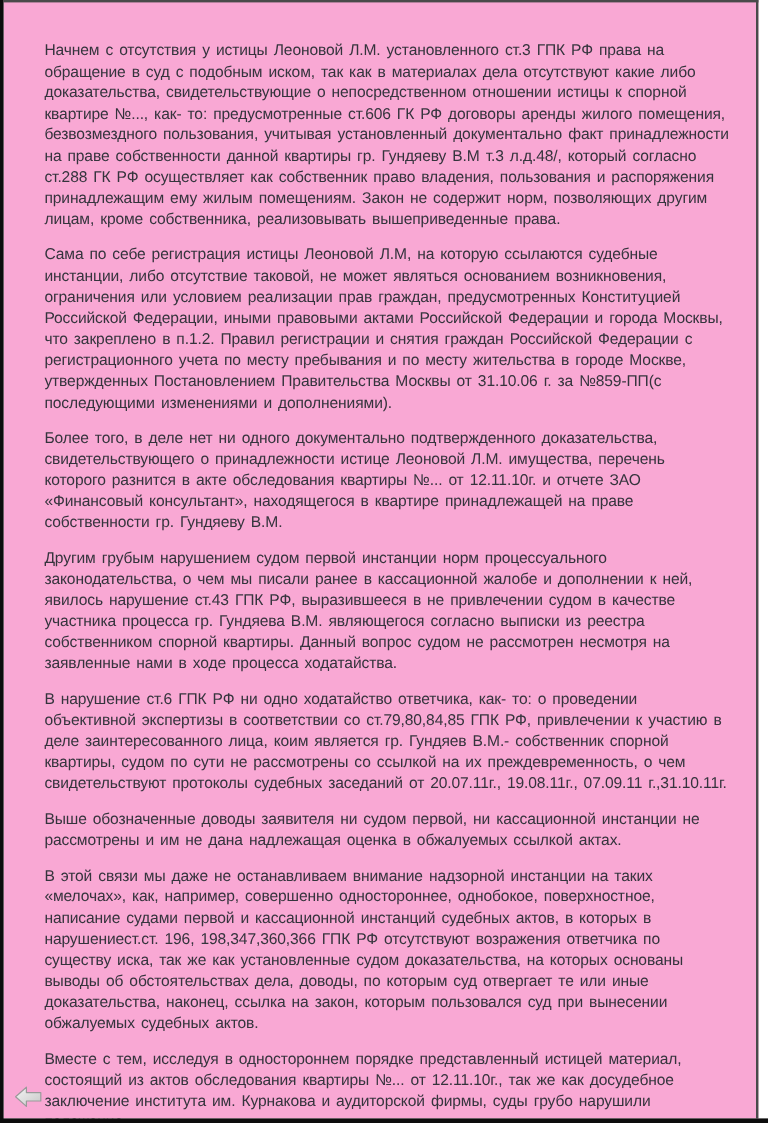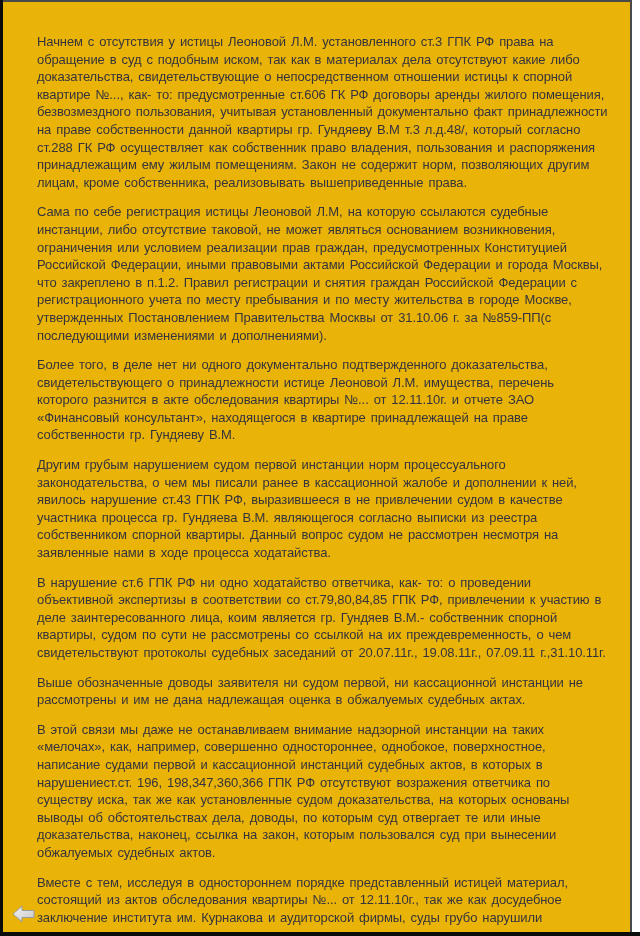--- a/index.html
+++ b/index.html
@@ -26,21 +26,21 @@
     position: absolute;
     left: 0; bottom: 0;
     width: 100%; height: 4px;
     background: #0c0c0c;
     z-index: 3;
   }
   .page {
     position: absolute;
     left: 3px; top: 0;
     right: 8px; bottom: 4px;
-    background: #eab308;
+    background: #f9a8d4;
     border-top: 2px solid #4a4a4a;
     border-right: 2px solid #4a4a4a;
   }
   .doc-text {
     position: absolute;
     left: 34px;
     top: 31px;
     right: 20px;
     color: #35343d;
     font-size: 13px;
@@ -69,21 +69,21 @@
   <div class="left-edge"></div>
   <div class="bottom-edge"></div>
 
   <div class="page">
     <div class="doc-text">
       <p>Начнем с отсутствия у истицы Леоновой Л.М. установленного ст.3 ГПК РФ права на обращение в суд с подобным иском, так как в материалах дела отсутствуют какие либо доказательства, свидетельствующие о непосредственном отношении истицы к спорной квартире №..., как- то: предусмотренные ст.606 ГК РФ договоры аренды жилого помещения, безвозмездного пользования, учитывая установленный документально факт принадлежности на праве собственности данной квартиры гр. Гундяеву В.М т.3 л.д.48/, который согласно ст.288 ГК РФ осуществляет как собственник право владения, пользования и распоряжения принадлежащим ему жилым помещениям. Закон не содержит норм, позволяющих другим лицам, кроме собственника, реализовывать вышеприведенные права.</p>
       <p>Сама по себе регистрация истицы Леоновой Л.М, на которую ссылаются судебные инстанции, либо отсутствие таковой, не может являться основанием возникновения, ограничения или условием реализации прав граждан, предусмотренных Конституцией Российской Федерации, иными правовыми актами Российской Федерации и города Москвы, что закреплено в п.1.2. Правил регистрации и снятия граждан Российской Федерации с регистрационного учета по месту пребывания и по месту жительства в городе Москве, утвержденных Постановлением Правительства Москвы от 31.10.06 г. за №859-ПП(с последующими изменениями и дополнениями).</p>
       <p>Более того, в деле нет ни одного документально подтвержденного доказательства, свидетельствующего о принадлежности истице Леоновой Л.М. имущества, перечень которого разнится в акте обследования квартиры №... от 12.11.10г. и отчете ЗАО «Финансовый консультант», находящегося в квартире принадлежащей на праве собственности гр. Гундяеву В.М.</p>
       <p>Другим грубым нарушением судом первой инстанции норм процессуального законодательства, о чем мы писали ранее в кассационной жалобе и дополнении к ней, явилось нарушение ст.43 ГПК РФ, выразившееся в не привлечении судом в качестве участника процесса гр. Гундяева В.М. являющегося согласно выписки из реестра собственником спорной квартиры. Данный вопрос судом не рассмотрен несмотря на заявленные нами в ходе процесса ходатайства.</p>
       <p>В нарушение ст.6 ГПК РФ ни одно ходатайство ответчика, как- то: о проведении объективной экспертизы в соответствии со ст.79,80,84,85 ГПК РФ, привлечении к участию в деле заинтересованного лица, коим является гр. Гундяев В.М.- собственник спорной квартиры, судом по сути не рассмотрены со ссылкой на их преждевременность, о чем свидетельствуют протоколы судебных заседаний от 20.07.11г., 19.08.11г., 07.09.11 г.,31.10.11г.</p>
-      <p>Выше обозначенные доводы заявителя ни судом первой, ни кассационной инстанции не рассмотрены и им не дана надлежащая оценка в обжалуемых судебных актах.</p>
+      <p>Выше обозначенные доводы заявителя ни судом первой, ни кассационной инстанции не рассмотрены и им не дана надлежащая оценка в обжалуемых ссылкой актах.</p>
       <p>В этой связи мы даже не останавливаем внимание надзорной инстанции на таких «мелочах», как, например, совершенно одностороннее, однобокое, поверхностное, написание судами первой и кассационной инстанций судебных актов, в которых в нарушениест.ст. 196, 198,347,360,366 ГПК РФ отсутствуют возражения ответчика по существу иска, так же как установленные судом доказательства, на которых основаны выводы об обстоятельствах дела, доводы, по которым суд отвергает те или иные доказательства, наконец, ссылка на закон, которым пользовался суд при вынесении обжалуемых судебных актов.</p>
       <p>Вместе с тем, исследуя в одностороннем порядке представленный истицей материал, состоящий из актов обследования квартиры №... от 12.11.10г., так же как досудебное заключение института им. Курнакова и аудиторской фирмы, суды грубо нарушили положение</p>
     </div>
 
     <div class="back-arrow">
       <svg width="24" height="20" viewBox="0 0 24 20" aria-hidden="true">
         <defs>
           <linearGradient id="ag" x1="0" y1="0" x2="1" y2="1">
             <stop offset="0" stop-color="#f4f4f4"></stop>
             <stop offset="1" stop-color="#c7c7c7"></stop>

